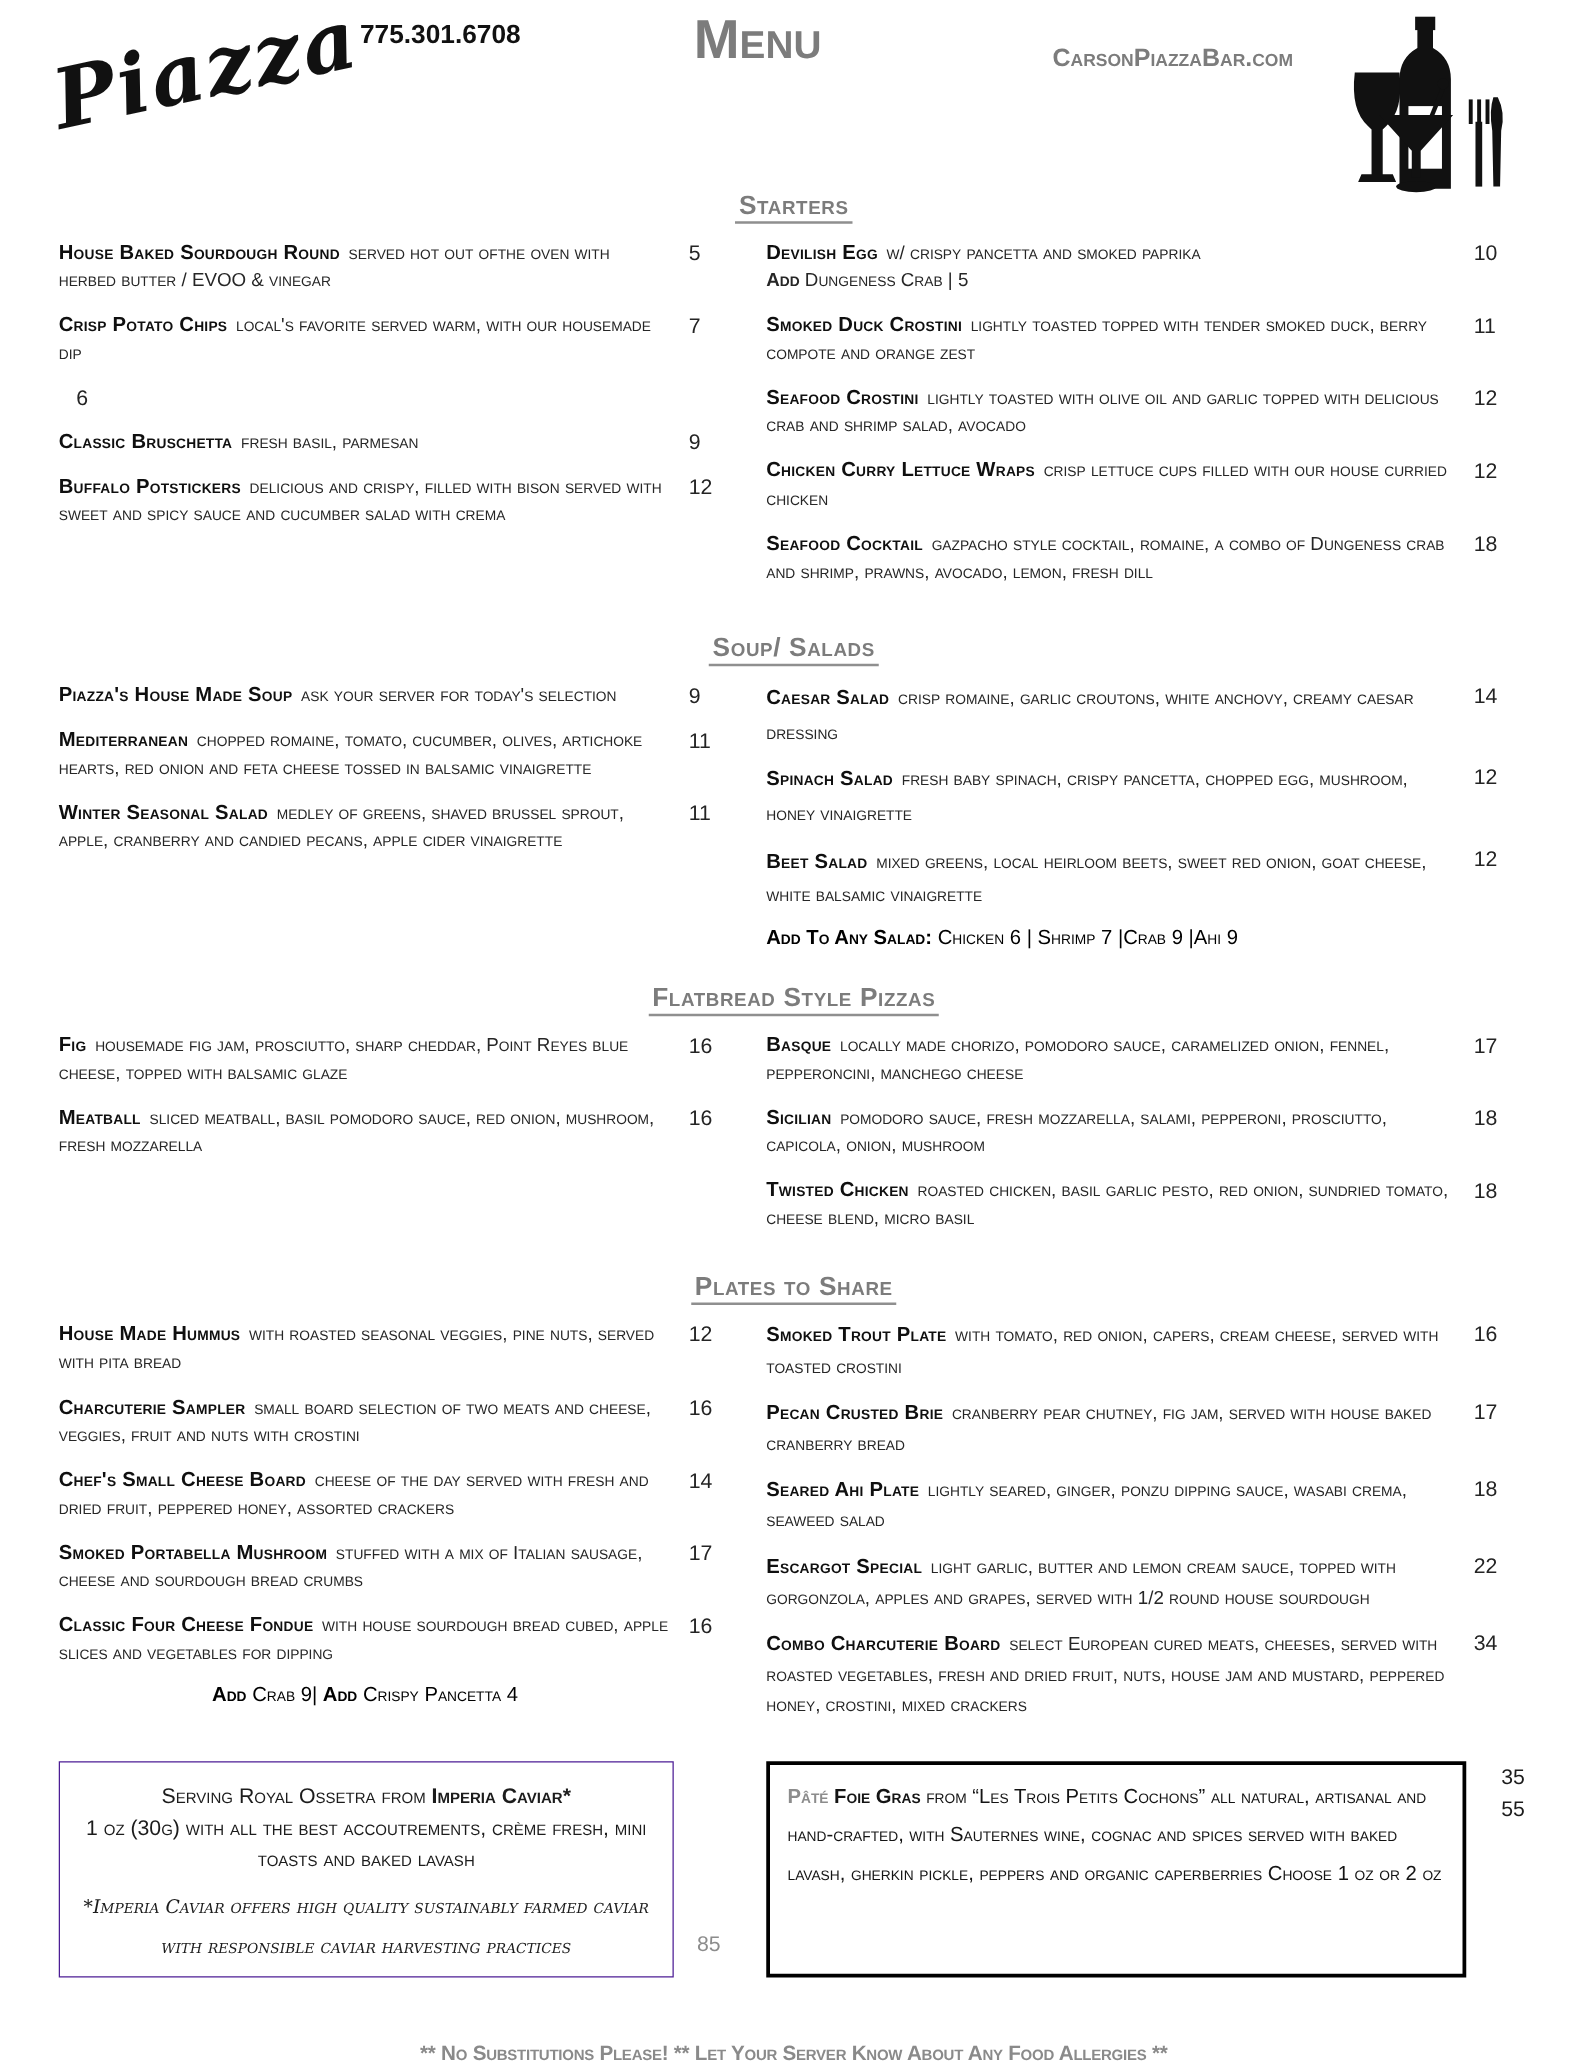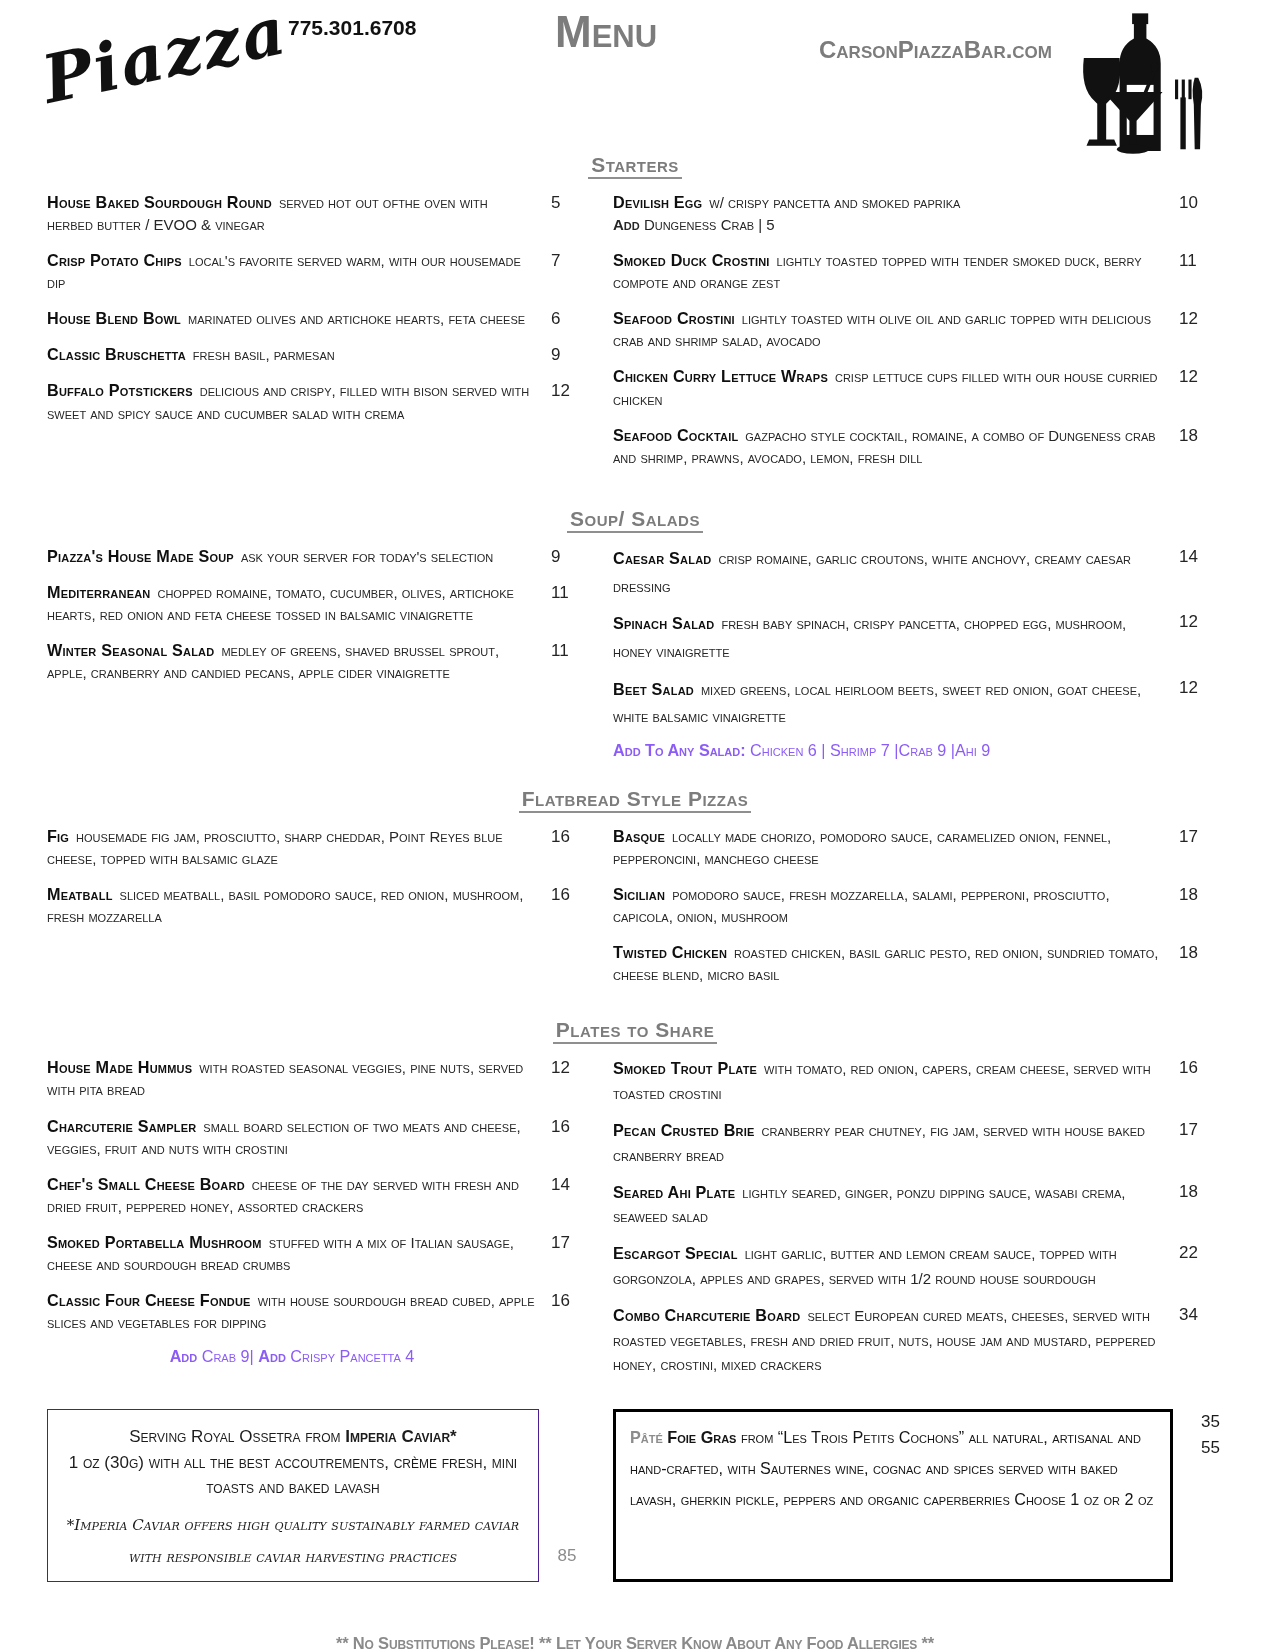--- a/index.html
+++ b/index.html
@@ -14,38 +14,38 @@
 
   
   .header{position:relative;height:150px;}
   .logo{
     position:absolute;left:-6px;top:16px;
     font-family:"DejaVu Serif",serif;font-style:italic;font-weight:700;
     font-size:66px;transform:rotate(-12deg);letter-spacing:2px;color:#111;
   }
   .phone{position:absolute;left:241px;top:16px;font-size:21px;font-weight:700;color:#111;}
   .menu-title{position:absolute;left:508px;top:10px;margin:0;font-size:44px;line-height:1;color:#7c7c7c;font-weight:700;}
-  .website{position:absolute;left:772px;top:36px;font-size:24px;color:#7c7c7c;font-weight:700;}
+  .website{position:absolute;left:795px;top:36px;font-size:20px;color:#7c7c7c;font-weight:700;}
   .bar-icon{position:absolute;right:14px;top:4px;}
 
   
   .menu-section{margin-top:0;}
   .mt-a{margin-top:0;} .mt-b{margin-top:22px;} .mt-c{margin-top:22px;} .mt-d{margin-top:16px;}
   .sec-h{text-align:center;margin:0 0 12px;}
   .sec-h-text{
     display:inline-block;font-size:21px;font-weight:700;color:#7c7c7c;
     border-bottom:2px solid #8f8f8f;padding:0 3px 0;letter-spacing:.5px;
   }
   .cols{display:grid;grid-template-columns:548px 1fr;column-gap:18px;}
   .item{display:flex;margin-bottom:13px;}
   .item-text{flex:1;margin:0;white-space:pre-line;line-height:1.38;}
   .iname{font-size:16.2px;font-weight:700;color:#0f0f0f;margin-right:7px;letter-spacing:.2px;}
   .idesc{font-size:15px;color:#262626;}
   .item-price{width:58px;flex-shrink:0;box-sizing:border-box;padding-left:14px;padding-top:2px;font-size:17px;color:#242424;}
-  .addline{font-size:16.2px;margin:2px 0 2px;color:#8b5cf6;}
+  .addline{font-size:16.2px;margin:2px 0 2px;color:#000000;}
   .addline.center{text-align:center;margin-right:58px;margin-top:6px;}
   .loose .item-text{line-height:1.72;}
   .loose .item{margin-bottom:10px;}
   .semiloose .item-text{line-height:1.55;}
   .semiloose .item{margin-bottom:11px;}
 
   
   .boxes{display:grid;grid-template-columns:548px 1fr;column-gap:18px;margin-top:20px;}
   .boxcell{display:flex;}
   .caviar-box{flex:1;border:1px solid #4c1d95;padding:14px 16px 8px;text-align:center;}
@@ -94,21 +94,20 @@
       <div class="col">
           <div class="item">
     <p class="item-text"><span class="iname sc">House Baked Sourdough Round</span><span class="idesc sc">served hot out ofthe oven with herbed butter / EVOO &amp; vinegar</span></p>
     <div class="item-price muted">5</div>
   </div>
           <div class="item">
     <p class="item-text"><span class="iname sc">Crisp Potato Chips</span><span class="idesc sc">local's favorite served warm, with our housemade dip</span></p>
     <div class="item-price muted">7</div>
   </div>
           <div class="item">
-    <p class="item-text"><span class="iname sc">House Blend Bowl</span><span class="idesc sc">marinated olives and artichoke hearts, feta cheese</span></p>
     <div class="item-price muted">6</div>
   </div>
           <div class="item">
     <p class="item-text"><span class="iname sc">Classic Bruschetta</span><span class="idesc sc">fresh basil, parmesan</span></p>
     <div class="item-price muted">9</div>
   </div>
           <div class="item">
     <p class="item-text"><span class="iname sc">Buffalo Potstickers</span><span class="idesc sc">delicious and crispy, filled with bison served with sweet and spicy sauce and cucumber salad with crema</span></p>
     <div class="item-price">12</div>
   </div>

